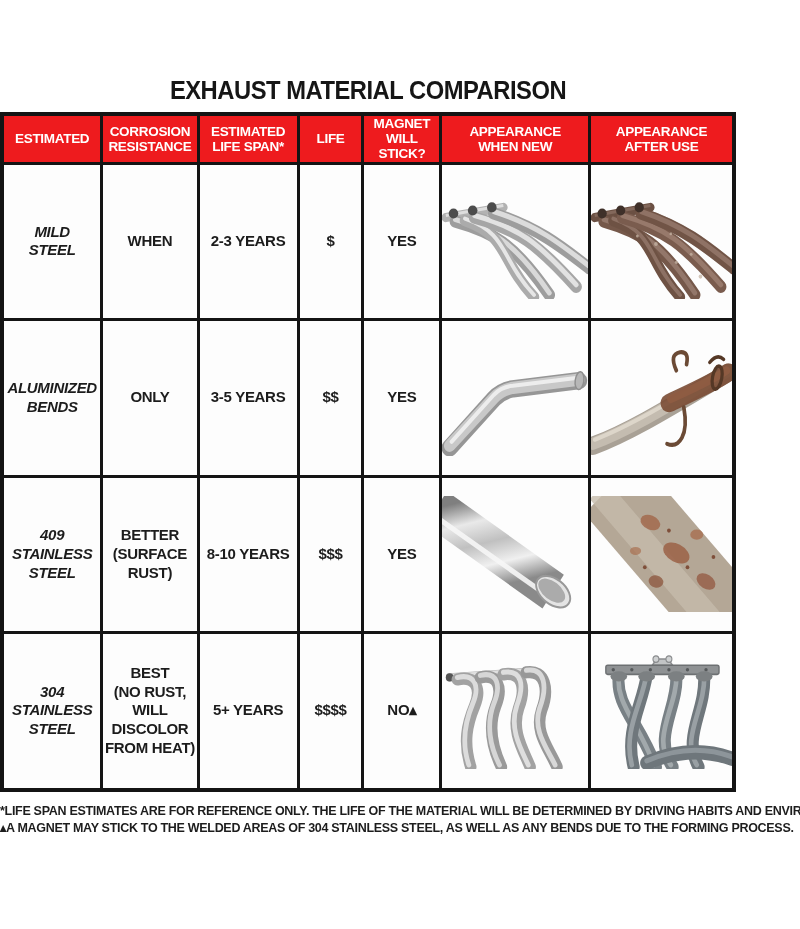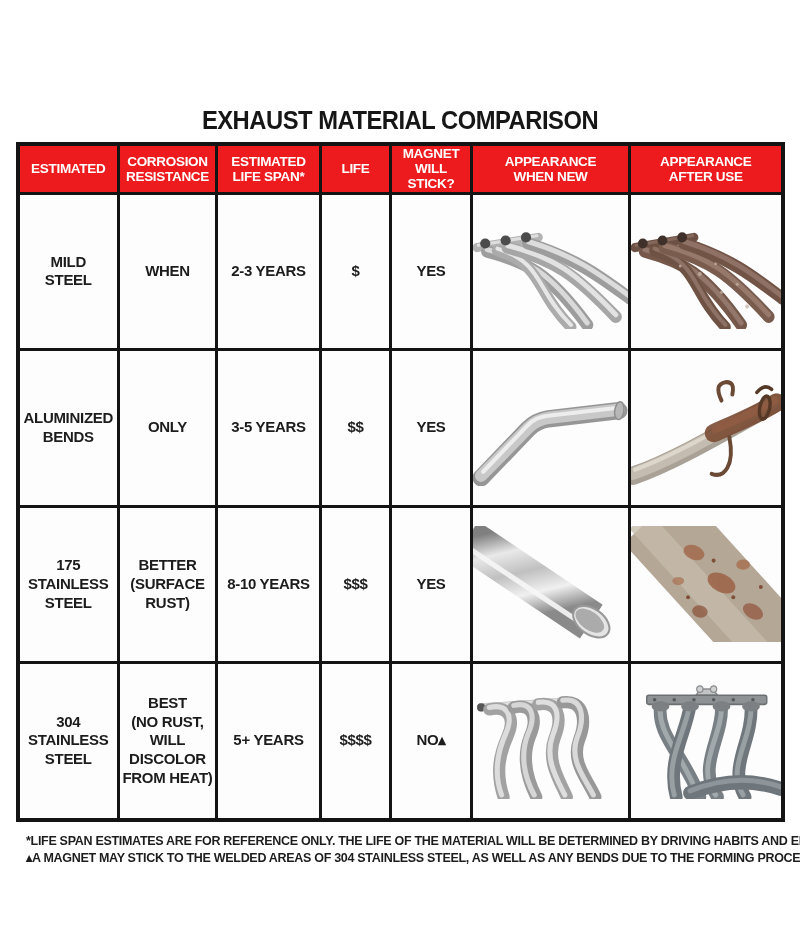--- a/index.html
+++ b/index.html
@@ -2,21 +2,21 @@
 <html><head>
 <meta charset="utf-8">
 <style>
   * { margin:0; padding:0; box-sizing:border-box; }
   html,body { background:#ffffff; }
   body {
     width:800px; height:929px; overflow:hidden;
     font-family:"Liberation Sans", sans-serif;
     -webkit-font-smoothing:antialiased;
   }
-  .page { width:800px; padding-top:106px; }
+  .page { width:736px; padding-top:76px; }
   h1.title {
     text-align:center;
     font-size:25px; font-weight:bold; color:#161616;
     letter-spacing:-0.5px;
     transform:scaleX(0.95); transform-origin:center;
     margin-bottom:7px;
   }
   table.cmp {
     border-collapse:collapse;
     margin:0 auto;
@@ -28,21 +28,21 @@
     text-align:center; vertical-align:middle;
     white-space:pre-line;
     font-weight:bold;
     letter-spacing:-0.3px;
   }
   table.cmp th {
     background:#ee1b1e; color:#ffffff;
     height:49px; font-size:13.5px; line-height:1.12;
   }
   table.cmp td { height:116px; background:#fdfdfd; color:#1c1c1c; font-size:15px; line-height:1.25; }
-  td.mat { background:#1b11a7; color:#ffffff; font-size:13.5px; line-height:1.3; }
+  td.mat { background:#1b11a7; color:#ffffff; font-size:13.5px; line-height:1.3;font-style:italic; }
   td.cost { color:#1f8c2f; font-size:16px; letter-spacing:0; }
   td.img { padding:0; }
   td.img svg { display:block; width:100%; height:116px; }
   .notes { width:748px; margin:11px auto 0; }
   .notes p {
     font-size:12.5px; font-weight:bold; color:#1d1d1d;
     letter-spacing:-0.3px; line-height:17px;
     white-space:nowrap;
   }
 </style>
@@ -169,21 +169,21 @@
             </g>
             <ellipse cx="136" cy="37" rx="5" ry="11.5" fill="none" stroke="#553826" stroke-width="3.5" transform="rotate(12 136 37)"></ellipse>
             <path d="M128,22 q8,-9 15,-3" stroke="#553826" stroke-width="3.5" fill="none" stroke-linecap="round"></path>
             <path d="M92,30 q-8,-16 4,-18 q10,-1 7,12" stroke="#6b4a35" stroke-width="4" fill="none" stroke-linecap="round"></path>
             <path d="M100,66 q4,20 -2,30 q-6,10 -16,6" stroke="#6b4a35" stroke-width="4" fill="none" stroke-linecap="round"></path>
           </svg>
         </td>
       </tr>
 
       <tr>
-        <td class="mat">175
+        <td class="mat">409
 STAINLESS
 STEEL</td>
         <td>BETTER
 (SURFACE
 RUST)</td>
         <td>8-10 YEARS</td>
         <td class="cost">$$$</td>
         <td>YES</td>
         <td class="img">
           <svg viewBox="0 0 152 114" preserveAspectRatio="none">

